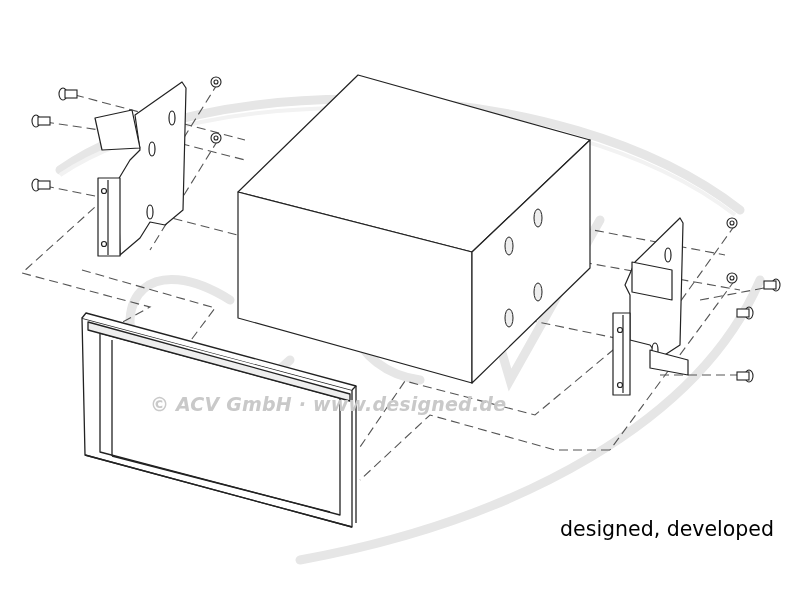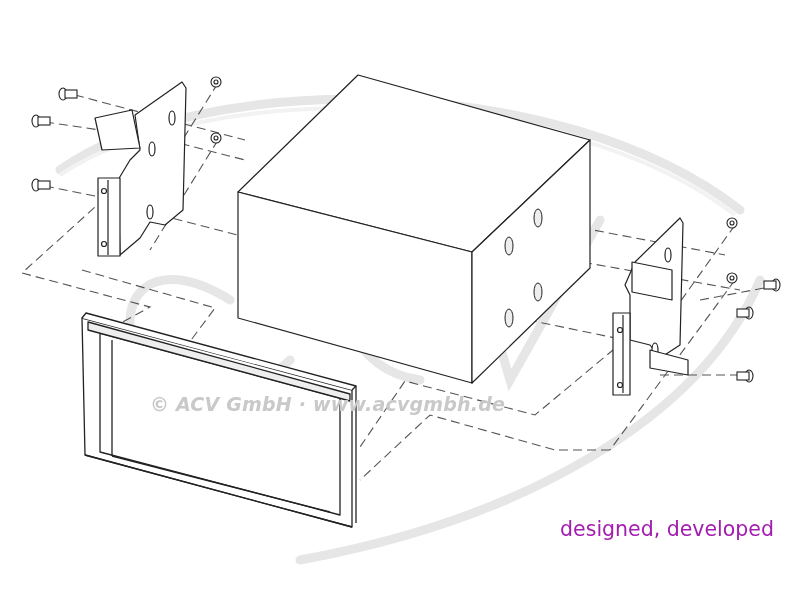--- a/index.html
+++ b/index.html
@@ -2,21 +2,21 @@
 <html><head>
 <meta charset="utf-8">
 <style>
   html, body { margin: 0; padding: 0; background: #ffffff; }
   body { width: 800px; height: 600px; position: relative; overflow: hidden;
          font-family: "DejaVu Sans", sans-serif; }
   #diagram { position: absolute; left: 0; top: 0; }
   .copyright { position: absolute; left: 150px; top: 393px; font-family: "DejaVu Sans", sans-serif;
                font-style: italic; font-weight: bold; font-size: 19px; color: #c9c9c9; letter-spacing: 0.2px; white-space: nowrap; }
   .credit { position: absolute; right: 26px; top: 515px; text-align: center;
-            font-family: "DejaVu Sans", sans-serif; font-size: 20.5px; line-height: 29px; color: #a21caf; }
+            font-family: "DejaVu Sans", sans-serif; font-size: 20.5px; line-height: 29px; color: #000000; }
 </style>
 </head>
 <body>
 
 <svg id="diagram" width="800" height="600" viewBox="0 0 800 600">
 
   <g fill="none" stroke="#e6e6e6" stroke-width="9" stroke-linecap="round">
     <path d="M60 170 C 200 70, 560 70, 740 210"></path>
     <path d="M300 560 C 520 520, 700 420, 760 280"></path>
     <path d="M230 300 C 150 250, 110 300, 140 360 C 170 410, 250 400, 290 360"></path>
@@ -135,17 +135,17 @@
     <polygon points="100,333 340,398 340,515 100,452" fill="#fff"></polygon>
     <polygon points="88,322 350,394 350,401 88,330" fill="#eee"></polygon>
     <line x1="85" y1="455" x2="352" y2="527"></line>
     <polyline points="82,318 86,313 356,386 352,390"></polyline>
     <line x1="356" y1="386" x2="356" y2="523"></line>
     <line x1="112" y1="340" x2="112" y2="456"></line>
     <polyline points="112,456 330,512"></polyline>
   </g>
 </svg>
 
-<div class="copyright">© ACV GmbH · www.acvgmbh.de</div>
+<div class="copyright">© ACV GmbH · www.designed.de</div>
 
 <div class="credit">
   <div>designed, developed</div>
 </div>
 
 </body></html>

